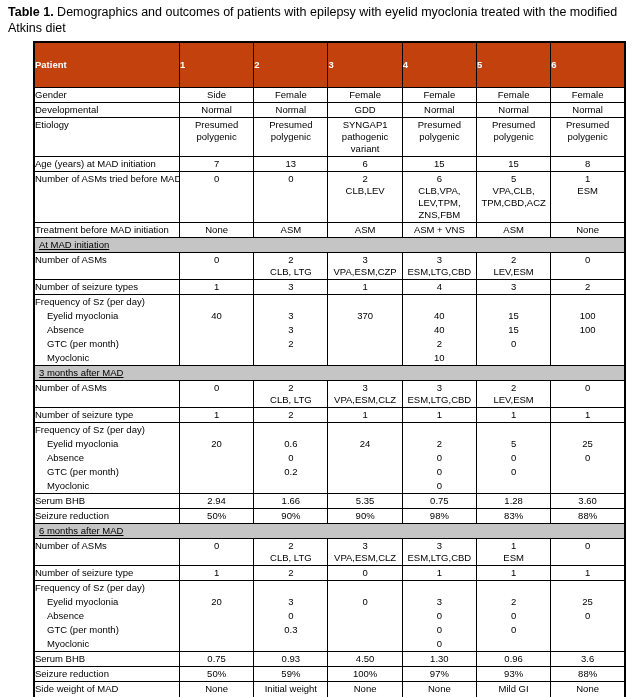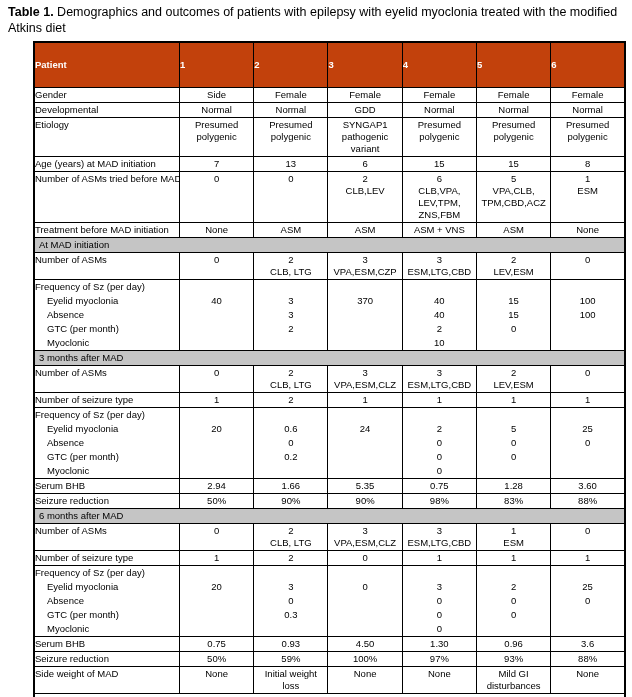--- a/index.html
+++ b/index.html
@@ -54,20 +54,21 @@
   td.lbl.ind { padding-left: 12px; }
   td.val {
     text-align: center;
     white-space: pre-line;
   }
   tr.section td {
     background: #c5c5c5;
     text-align: left;
     padding-left: 4px;
     white-space: nowrap;
+    text-decoration: underline;
   }
   tr.grp td { border-bottom-style: hidden; }
   tr.footnote td {
     text-align: left;
     padding: 2px 4px;
     line-height: 11.5px;
     white-space: normal;
   }
 </style>
 </head>
@@ -168,20 +169,29 @@
           <td class="val">2
 CLB, LTG</td>
           <td class="val">3
 VPA,ESM,CZP</td>
           <td class="val">3
 ESM,LTG,CBD</td>
           <td class="val">2
 LEV,ESM</td>
           <td class="val">0</td>
         </tr>
+        <tr>
+          <td class="lbl">Number of seizure types</td>
+          <td class="val">1</td>
+          <td class="val">3</td>
+          <td class="val">1</td>
+          <td class="val">4</td>
+          <td class="val">3</td>
+          <td class="val">2</td>
+        </tr>
         <tr class="grp">
           <td class="lbl">Frequency of Sz (per day)</td>
           <td class="val"></td>
           <td class="val"></td>
           <td class="val"></td>
           <td class="val"></td>
           <td class="val"></td>
           <td class="val"></td>
         </tr>
         <tr class="grp">

